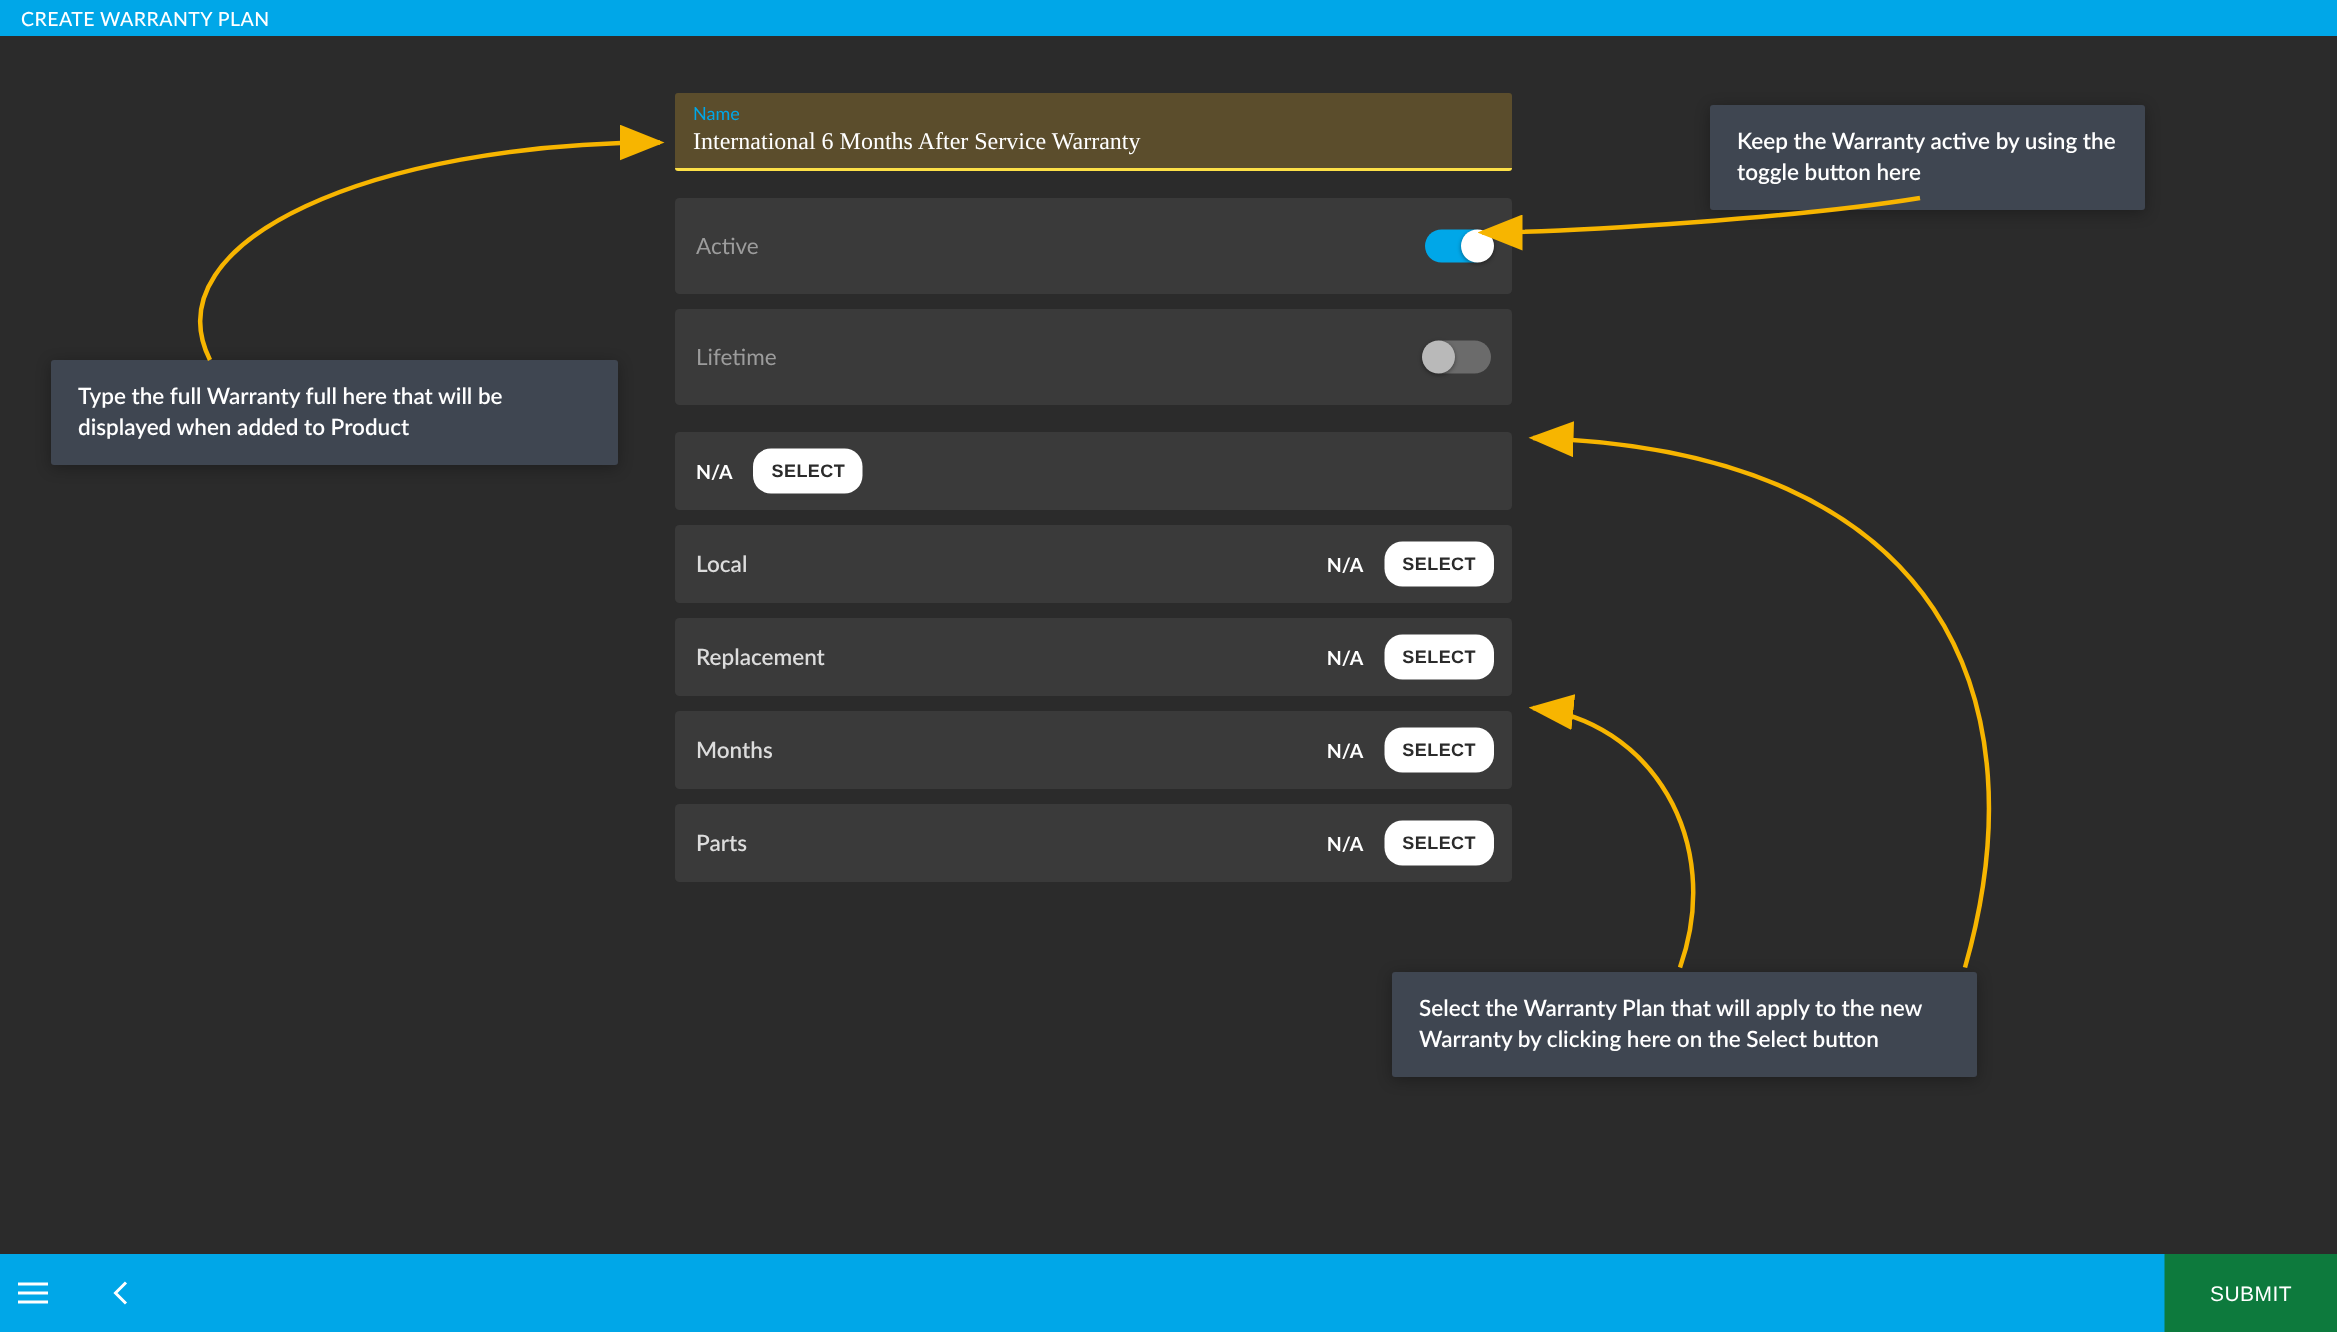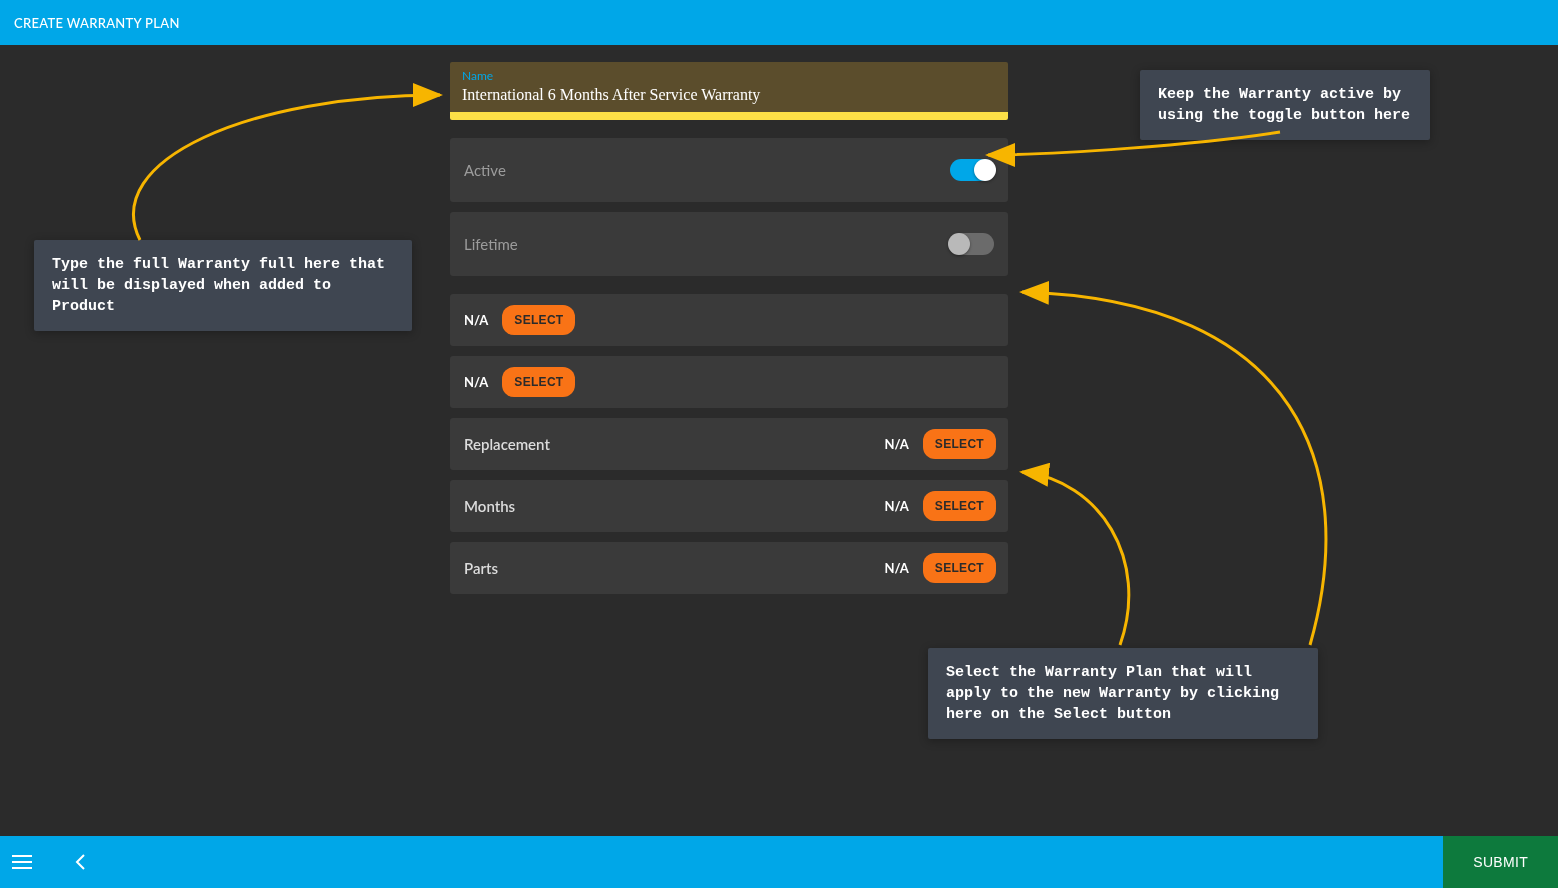--- a/index.html
+++ b/index.html
@@ -11,21 +11,21 @@
     width: 1558px;
     height: 888px;
     position: relative;
     overflow: hidden;
   }
 
   
   .header {
     position: absolute;
     top: 0; left: 0; right: 0;
-    height: 45px;
+    height: 24px;
     background: #00a7e8;
     display: flex;
     align-items: center;
     padding: 0 14px;
   }
   .header-title {
     color: #ffffff;
     font-size: 13px;
     font-weight: 500;
     letter-spacing: 0.3px;
@@ -71,21 +71,21 @@
   .form {
     position: absolute;
     top: 62px;
     left: 450px;
     width: 558px;
   }
 
   
   .name-row {
     background: #5b4d2c;
-    border-bottom: 8px solid #fde047;
+    border-bottom: 2px solid #fde047;
     padding: 6px 12px 8px 12px;
     margin-bottom: 18px;
     border-radius: 2px;
   }
   .name-row .float-label {
     color: #00a7e8;
     font-size: 12px;
     margin-bottom: 1px;
   }
   .name-row input {
@@ -150,21 +150,21 @@
     font-size: 15px;
     font-weight: 600;
     flex: 1;
   }
   .sel-row .na {
     color: #ffffff;
     font-size: 13px;
     font-weight: 700;
   }
   .sel-row .select-btn {
-    background: #f97316;
+    background: #ffffff;
     color: #2b2b2b;
     border: none;
     font-size: 12px;
     font-weight: 600;
     letter-spacing: 0.3px;
     padding: 8px 12px;
     border-radius: 12px;
     cursor: pointer;
   }
 
@@ -174,21 +174,20 @@
   .callout {
     position: absolute;
     background: #3f4651;
     color: #ffffff;
     font-size: 15px;
     font-weight: 600;
     line-height: 1.4;
     padding: 14px 18px;
     border-radius: 2px;
     box-shadow: 0 2px 10px rgba(0,0,0,.3);
-    font-family: Liberation Mono, monospace;
   }
   .callout.c1 { top: 240px; left: 34px;  width: 378px; }
   .callout.c2 { top: 70px;  left: 1140px; width: 290px; }
   .callout.c3 { top: 648px; left: 928px;  width: 390px; }
 
   
   svg.arrows {
     position: absolute;
     top: 0; left: 0;
     width: 1558px;
@@ -225,20 +224,21 @@
   </div>
 
   <div class="gap"></div>
 
   <div class="sel-row">
     <span class="na">N/A</span>
     <button class="select-btn">SELECT</button>
   </div>
 
   <div class="sel-row">
+    <span class="label">Local</span>
     <span class="na">N/A</span>
     <button class="select-btn">SELECT</button>
   </div>
 
   <div class="sel-row">
     <span class="label">Replacement</span>
     <span class="na">N/A</span>
     <button class="select-btn">SELECT</button>
   </div>
 

